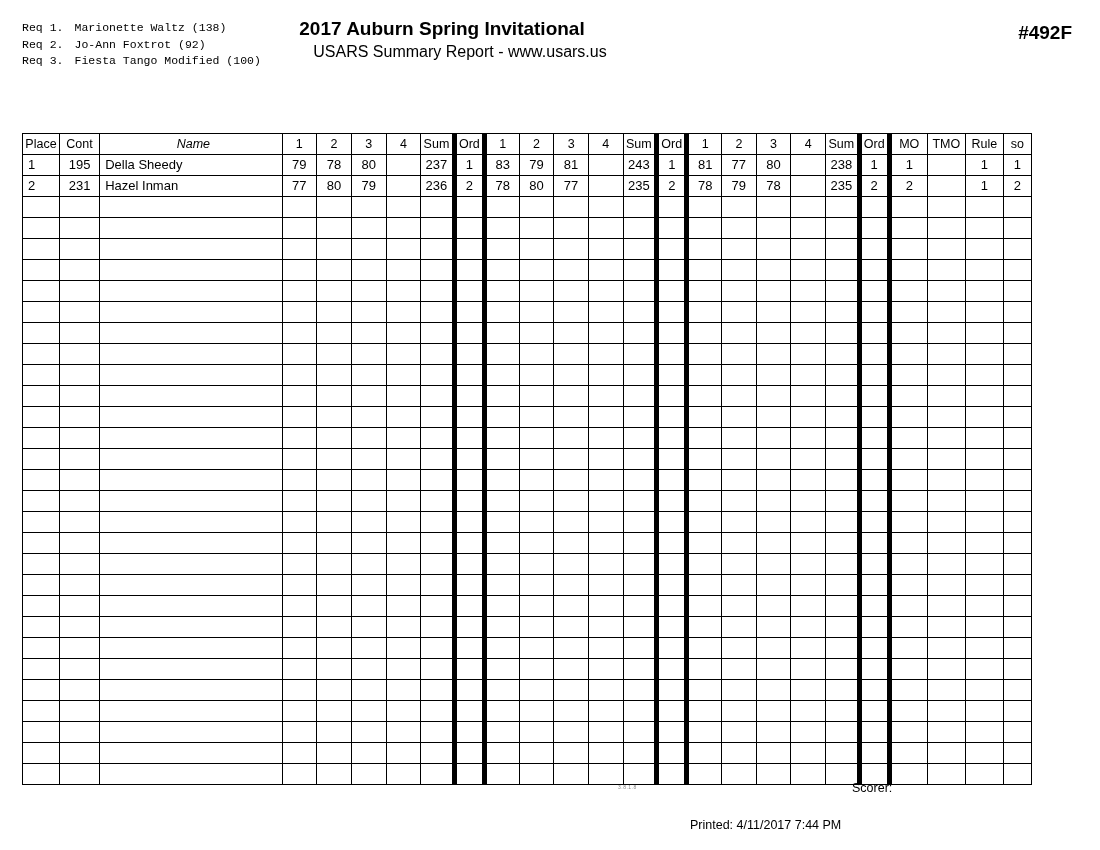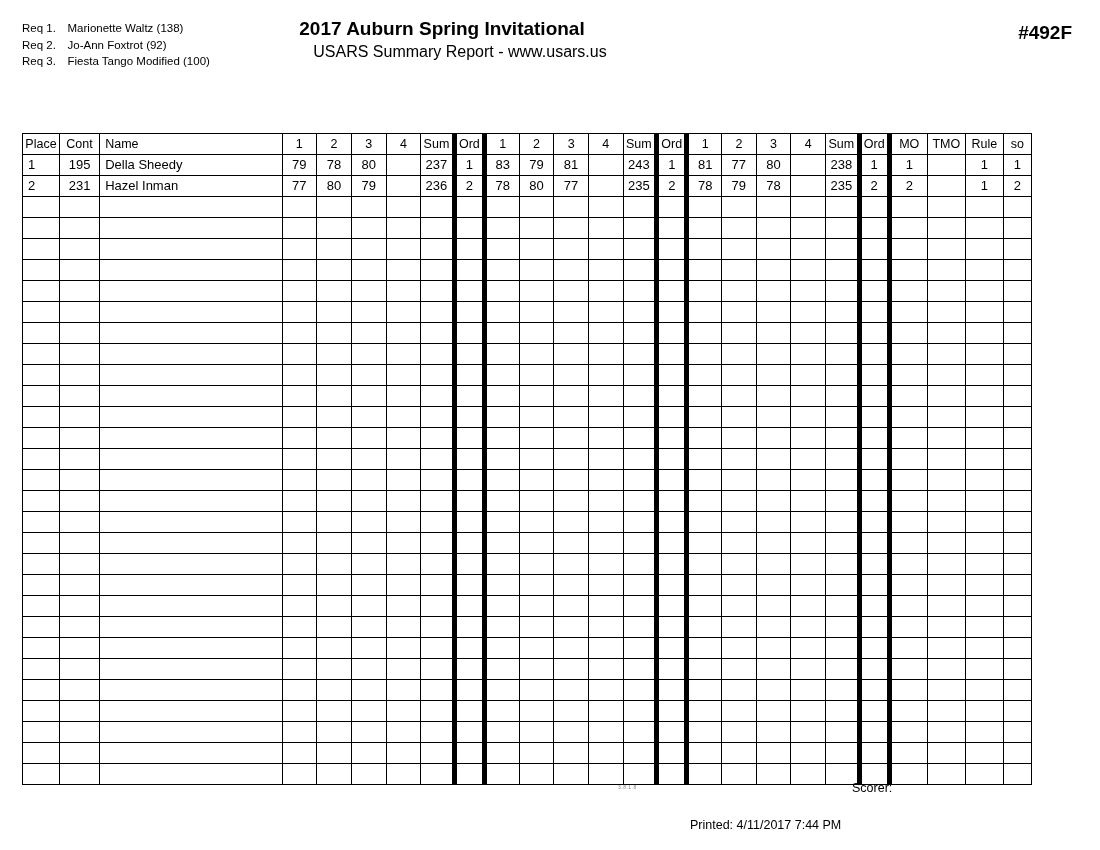--- a/index.html
+++ b/index.html
@@ -11,21 +11,21 @@
     position:relative;
     overflow:hidden;
   }
 
   
   #reqs{
     position:absolute;left:22px;top:20px;
     font-size:11.5px;line-height:16.5px;
     white-space:nowrap;
   }
-  #reqs .req-line{display:block;}
+  #reqs .req-line{display:block;font-family:Liberation Mono, monospace;}
   #reqs .req-lbl{display:inline-block;}
   #reqs .req-num{display:inline-block;width:18px;}
 
   
   #titles{
     position:absolute;left:0;top:18px;width:884px;
     text-align:center;
   }
   #t1{font-size:19px;font-weight:bold;letter-spacing:0px;line-height:22px;}
   #t2{font-size:15px;font-weight:normal;line-height:19px;}
@@ -58,21 +58,21 @@
   
   .band-blank{border:0 !important;}
   .band{
     font-size:11px;
     text-align:left;
     padding-left:6px !important;
     height:24px;line-height:24px;
   }
   
   .hdr{height:21px;line-height:21px;text-align:center;font-size:12.5px;}
-  .hdr.left{text-align:left;padding-left:5px !important;}
+  .hdr.left{text-align:center;padding-left:5px !important;font-style:italic;}
 
   
   .sepL{border-left:5px solid #000 !important;}
   .sepR{border-right:5px solid #000 !important;}
 
   .c{text-align:center;}
 
   .row-data td{font-size:13px;}
   .name{font-weight:bold;font-size:13.5px;padding-left:5px !important;}
   .plc{font-weight:bold;font-size:13.5px;padding-left:5px !important;text-align:left;}

